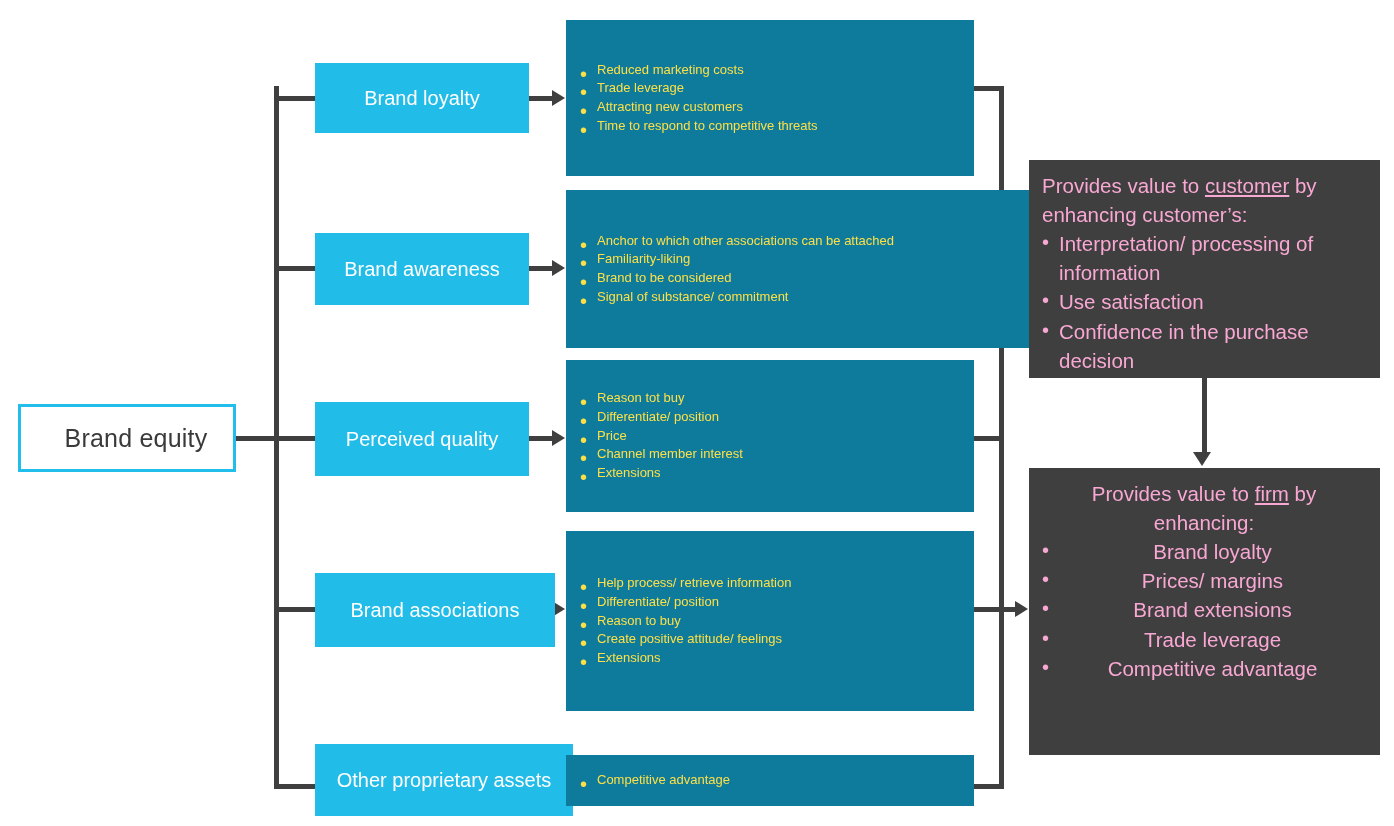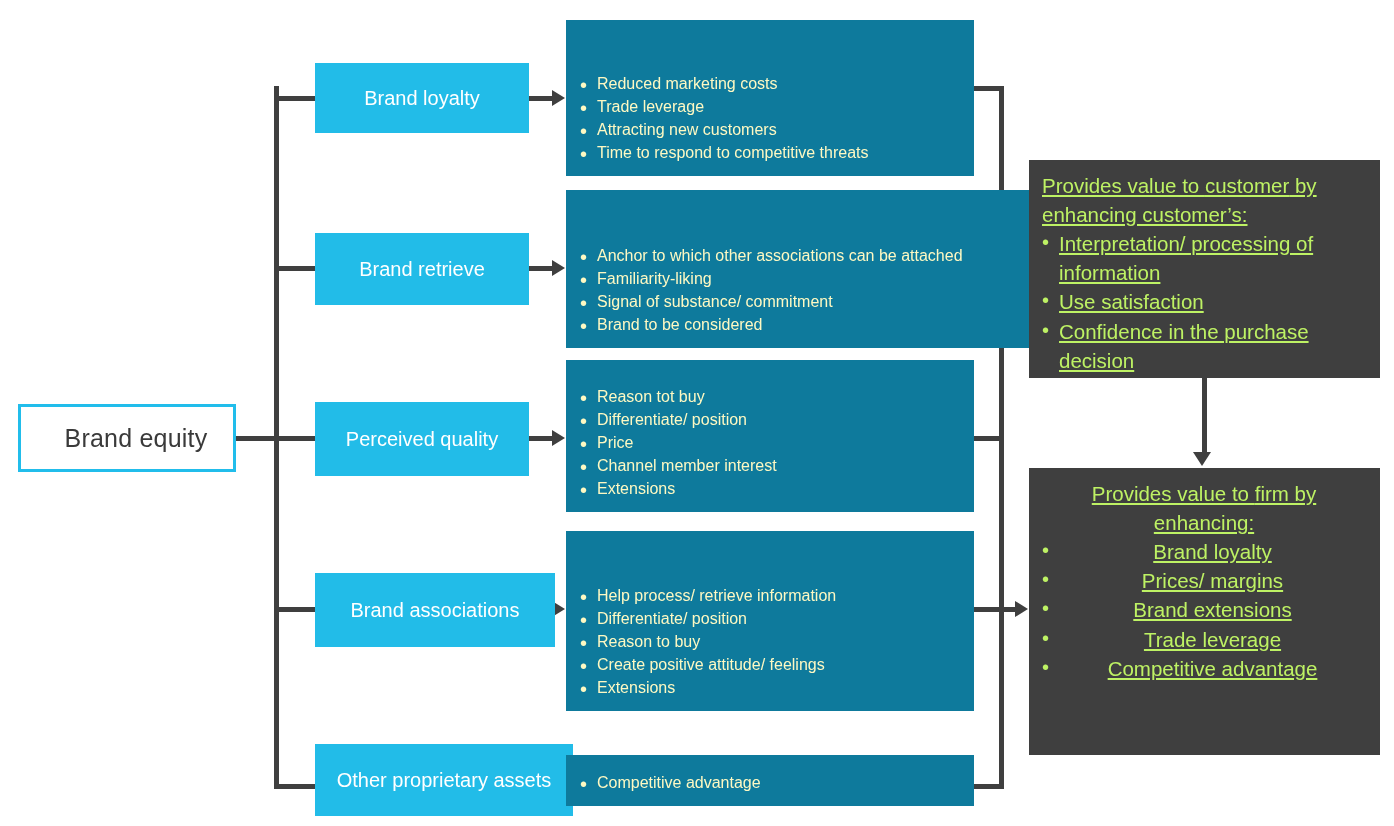--- a/index.html
+++ b/index.html
@@ -20,31 +20,31 @@
   }
 
   .cat-box{
     background:#22BCE8;color:#ffffff;
     display:flex;align-items:center;justify-content:center;
     text-align:center;font-size:20px;line-height:1.45;
     padding:4px 8px;
   }
 
   .detail-box{
-    background:#0E7A9C;color:#fef9c3;
-    font-size:16px;line-height:1.44;
+    background:#0E7A9C;color:#fde047;
+    font-size:13px;line-height:1.44;
     padding:12px 18px 12px 14px;
-    display:flex;flex-direction:column;justify-content:flex-end;
+    display:flex;flex-direction:column;justify-content:center;
   }
 
   .value-box{
-    background:#3F3F3F;color:#bef264;
+    background:#3F3F3F;color:#f9a8d4;
     font-size:20.5px;line-height:1.42;
     padding:11px 14px 11px 13px;
-    display:flex;flex-direction:column;justify-content:flex-start;text-decoration:underline;
+    display:flex;flex-direction:column;justify-content:flex-start;
   }
 
   
   ul.blist{list-style:none;margin:0;padding:0;}
   ul.blist li{
     position:relative;padding-left:17px;margin:0;
   }
   ul.blist li:before{
     content:"\2022";position:absolute;left:0;top:-1px;font-size:20px;line-height:inherit;
   }
@@ -117,21 +117,21 @@
 
   <div class="box root-box" style="left:18px;top:404px;width:218px;height:68px;">
     <span>Brand equity</span>
   </div>
 
   <div class="box cat-box" style="left:315px;top:63px;width:214px;height:70px;">
     <span>Brand loyalty</span>
   </div>
 
   <div class="box cat-box" style="left:315px;top:233px;width:214px;height:72px;">
-    <span>Brand retrieve</span>
+    <span>Brand awareness</span>
   </div>
 
   <div class="box cat-box" style="left:315px;top:402px;width:214px;height:74px;">
     <span>Perceived quality</span>
   </div>
 
   <div class="box cat-box" style="left:315px;top:573px;width:240px;height:74px;">
     <span>Brand associations</span>
   </div>
 
@@ -145,22 +145,22 @@
       <li>Trade leverage</li>
       <li>Attracting new customers</li>
       <li>Time to respond to competitive threats</li>
     </ul>
   </div>
 
   <div class="box detail-box" style="left:566px;top:190px;width:468px;height:158px;">
     <ul class="blist">
       <li>Anchor to which other associations can be attached</li>
       <li>Familiarity-liking</li>
+      <li>Brand to be considered</li>
       <li>Signal of  substance/ commitment</li>
-      <li>Brand to be considered</li>
     </ul>
   </div>
 
   <div class="box detail-box" style="left:566px;top:360px;width:408px;height:152px;">
     <ul class="blist">
       <li>Reason tot buy</li>
       <li>Differentiate/ position</li>
       <li>Price</li>
       <li>Channel member interest</li>
       <li>Extensions</li>

